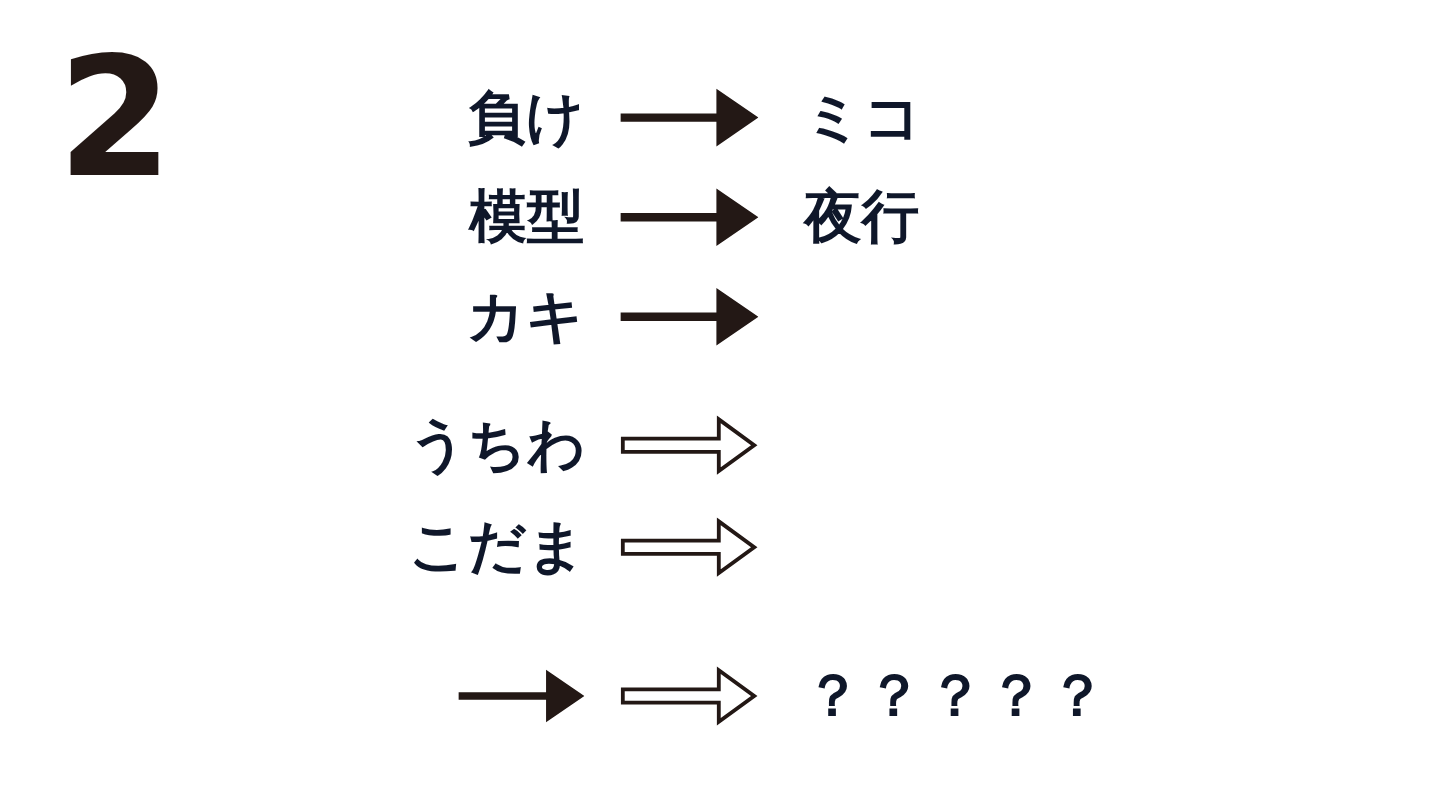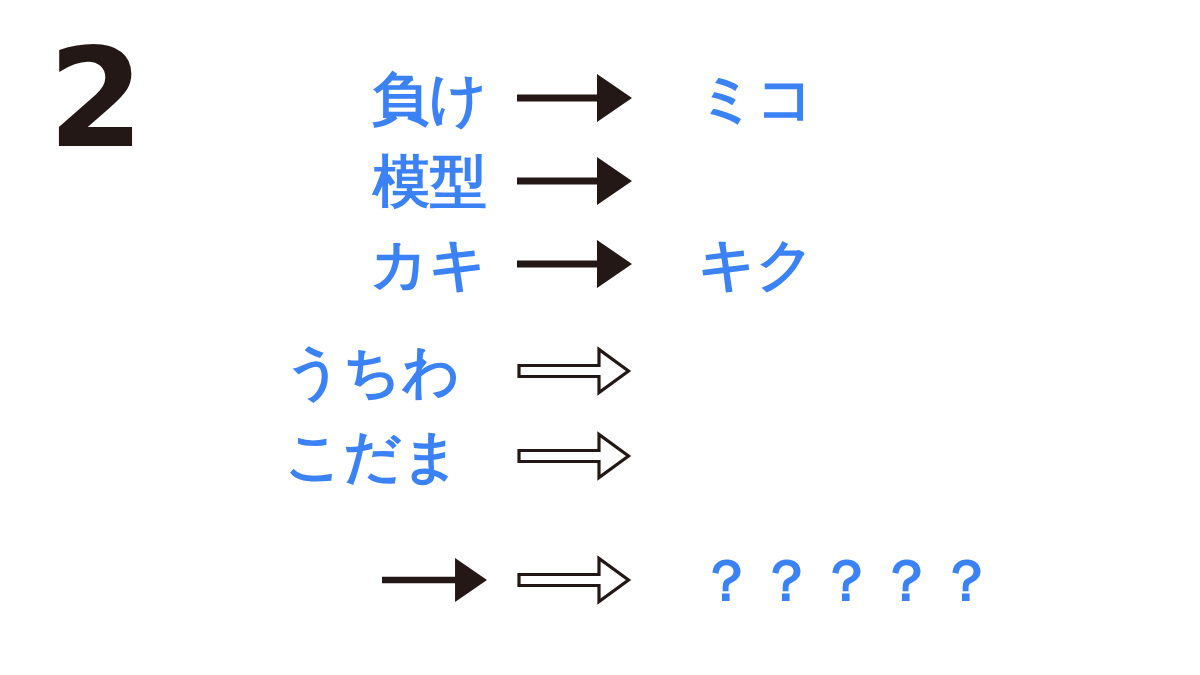--- a/index.html
+++ b/index.html
@@ -50,45 +50,45 @@
     width: 505px;
     height: 70px;
     display: flex;
     align-items: center;
     justify-content: flex-end;
     padding-right: 18px;
     box-sizing: border-box;
   }
   .row-4 .cell-left, .row-5 .cell-left {
     padding-right: 45px;
+    margin-left: 28px;
   }
   .cell-arrow {
     position: absolute;
     left: 517px;
     top: 0;
     width: 118px;
     height: 70px;
     display: flex;
     align-items: center;
   }
   .cell-right {
     position: absolute;
     left: 670px;
     top: 0;
     height: 70px;
     display: flex;
     align-items: center;
     white-space: nowrap;
-    margin-left: 28px;
   }
   .word {
-    font-size: 57px;
+    font-size: 48px;
     line-height: 1;
     font-weight: bold;
-    color: #3b82f6;
+    color: #0f172a;
   }
   .qmarks {
     letter-spacing: 3px;
   }
   .inline-solid-arrow {
     margin-left: 42px;
     display: block;
   }
   svg { display: block; }
 </style>
@@ -115,33 +115,33 @@
 
   <div class="row row-2">
     <div class="cell-left">
       <span class="word">模型</span>
     </div>
     <div class="cell-arrow">
       <svg width="115" height="50" viewBox="0 0 115 50">
         <path d="M0 21.5 H80 V1 L115 25 L80 49 V28.5 H0 Z" fill="#231815"></path>
       </svg>
     </div>
+    <div class="cell-right">
+      <span class="word">夜行</span>
+    </div>
   </div>
 
   <div class="row row-3">
     <div class="cell-left">
       <span class="word">カキ</span>
     </div>
     <div class="cell-arrow">
       <svg width="115" height="50" viewBox="0 0 115 50">
         <path d="M0 21.5 H80 V1 L115 25 L80 49 V28.5 H0 Z" fill="#231815"></path>
       </svg>
-    </div>
-    <div class="cell-right">
-      <span class="word">キク</span>
     </div>
   </div>
 
   <div class="row row-4">
     <div class="cell-left">
       <span class="word">うちわ</span>
     </div>
     <div class="cell-arrow">
       <svg width="115" height="50" viewBox="0 0 115 50">
         <path d="M2 19.5 H82 V3.5 L111.5 25 L82 46.5 V30.5 H2 Z" fill="#ffffff" stroke="#231815" stroke-width="3.2" stroke-linejoin="miter"></path>

